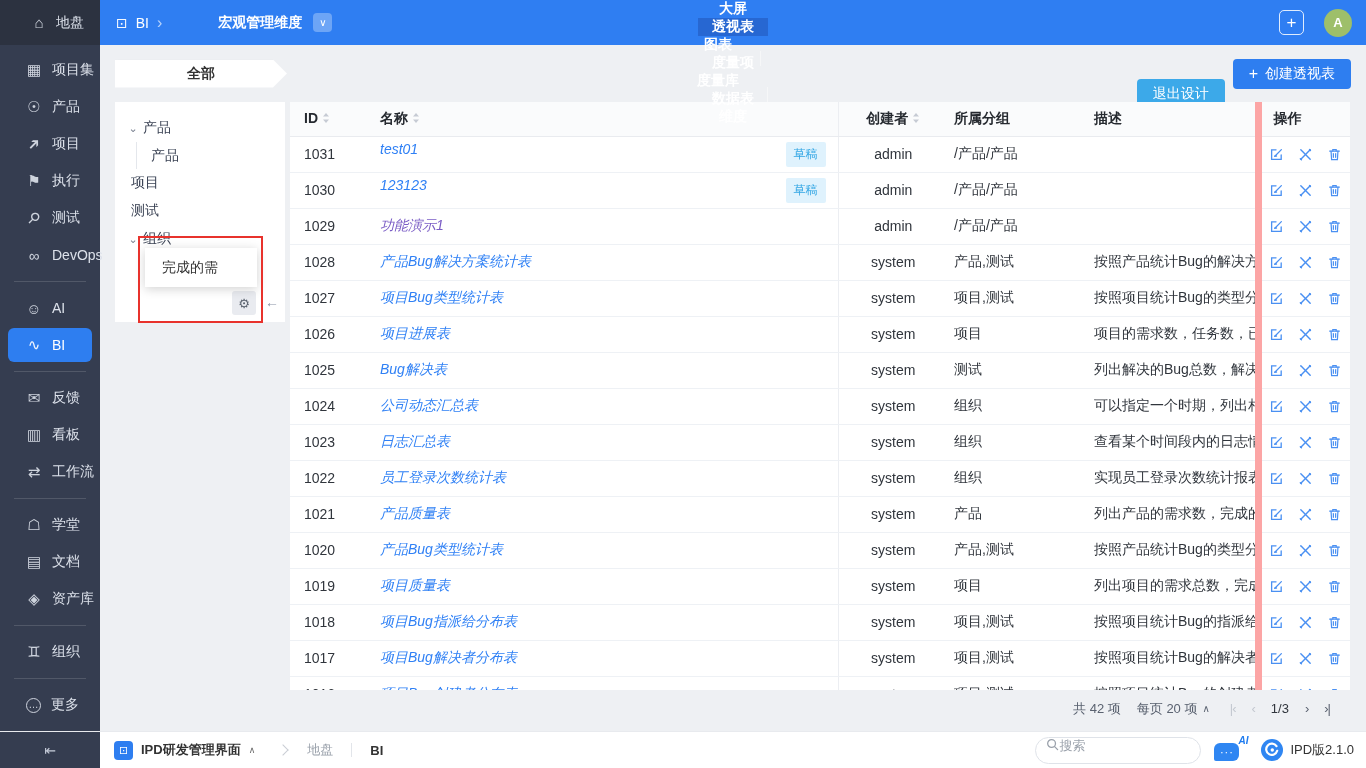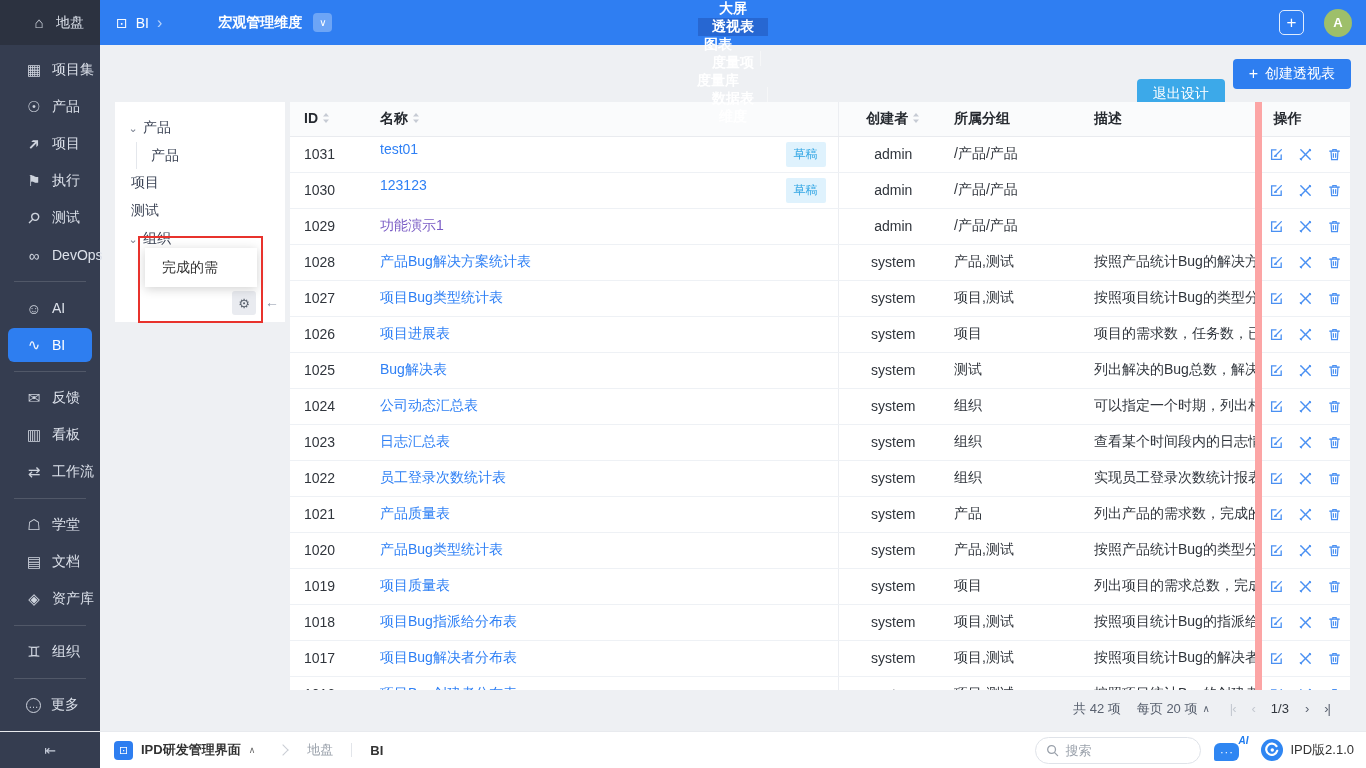--- a/index.html
+++ b/index.html
@@ -69,21 +69,21 @@
   .c-id { padding-left:14px; }
   .c-name { padding-left:12px; }
   .c-creator { text-align:center; border-left:1px solid #eceef2; }
   .c-group { padding-left:6px; }
   .c-desc { padding-left:6px; }
   .c-actions { border-left:7px solid #fca5a5; }
   th.c-creator { text-align:center; }
   th.c-actions { padding-left:12px; text-align:left; }
   td.c-actions { text-align:center; }
   .sorter { display:inline-block; vertical-align:-1px; margin-left:4px; }
-  a.link { color:#2f80f5; text-decoration:none; cursor:pointer; }
+  a.link { color:#2f80f5; text-decoration:none; cursor:pointer;font-style:italic; }
   a.link.visited { color:#7a5cc5; }
   .badge { float:right; background:#dff2fd; color:#32a6e4; font-size:12px; padding:4px 8px; border-radius:2px; margin-right:12px; margin-top:1px; }
   .badge:empty { display:none; }
   .acticon { display:inline-flex; margin:0 5px; cursor:pointer; vertical-align:middle; }
 
   
   .pagination { height:37px; display:flex; align-items:center; justify-content:flex-end; padding-right:36px; gap:16px; color:#5a6270; font-size:13px; }
   .pg-group { display:flex; align-items:center; gap:5px; cursor:pointer; }
   .pg-caret { font-size:10px; color:#5a6270; }
   .pager { display:flex; align-items:center; gap:16px; margin-left:4px; }
@@ -96,21 +96,21 @@
   .bb-dark { width:100px; height:100%; background:#353d50; display:flex; align-items:center; justify-content:center; color:#c3c9d6; font-size:14px; cursor:pointer; flex:none; }
   .bb-left { display:flex; align-items:center; padding-left:14px; gap:8px; }
   .bb-appicon { width:19px; height:19px; background:#2e7ef0; border-radius:4px; color:#fff; display:flex; align-items:center; justify-content:center; font-size:11px; cursor:pointer; }
   .bb-title { font-size:13px; color:#333; font-weight:600; cursor:pointer; }
   .bb-caret { font-size:9px; color:#666; cursor:pointer; }
   .bb-sep { width:8px; height:8px; border-top:1px solid #c9cdd4; border-right:1px solid #c9cdd4; transform:rotate(45deg); margin:0 12px 0 16px; }
   .bb-site { font-size:13px; color:#9aa1ab; cursor:pointer; }
   .bb-div { width:1px; height:14px; background:#e2e5ea; margin:0 10px; }
   .bb-app { font-size:13px; color:#333; font-weight:700; cursor:pointer; }
   .bb-right { margin-left:auto; display:flex; align-items:center; gap:13px; padding-right:12px; }
-  .search-pill { width:166px; height:27px; border:1px solid #dfe3e9; border-radius:14px; display:flex; align-items:center; padding-left:10px; gap:6px; background:#fff; }
+  .search-pill { width:166px; height:27px; border:1px solid #dfe3e9; border-radius:14px; display:flex; align-items:flex-start; padding-left:10px; background:#fff; }
   .search-pill input { border:none; outline:none; font-size:13px; color:#555; width:120px; background:transparent; font-family:inherit; }
   .search-pill input::placeholder { color:#9aa1ab; }
   .ai-wrap { position:relative; width:34px; height:24px; cursor:pointer; }
   .ai-bubble { position:absolute; left:0; bottom:1px; width:25px; height:18px; background:#2f86f2; border-radius:6px 6px 6px 2px; color:#fff; font-size:11px; letter-spacing:1px; display:flex; align-items:center; justify-content:center; }
   .ai-label { position:absolute; right:0; top:-3px; font-size:10px; font-weight:700; font-style:italic; color:#1f7cf0; }
   .logo-ver { display:flex; align-items:center; gap:7px; }
   .version { font-size:13px; color:#333; }
 </style>
 </head>
 <body>
@@ -272,20 +272,21 @@
         </div>
       </nav>
     <div class="top-right">
       <div class="plus-btn">+</div>
       <div class="avatar">A</div>
     </div>
   </header>
 
   <div class="main">
     <div class="toolbar">
+      <div class="all-tab">全部</div>
       <div class="toolbar-spacer"></div>
       <div class="btn btn-exit">退出设计</div>
       <div class="btn btn-create">
         <span class="plus">+</span>
         <span>创建透视表</span>
       </div>
     </div>
 
     <div class="content">
 

